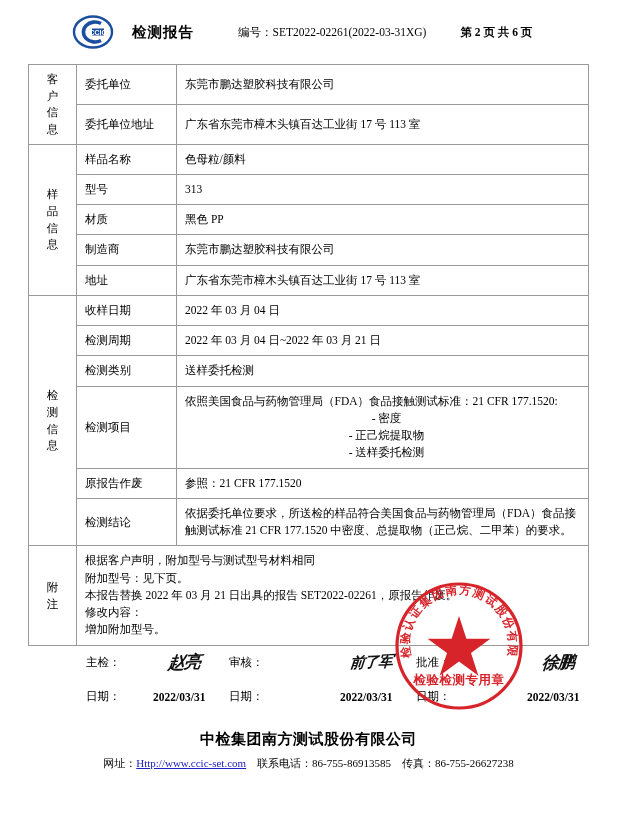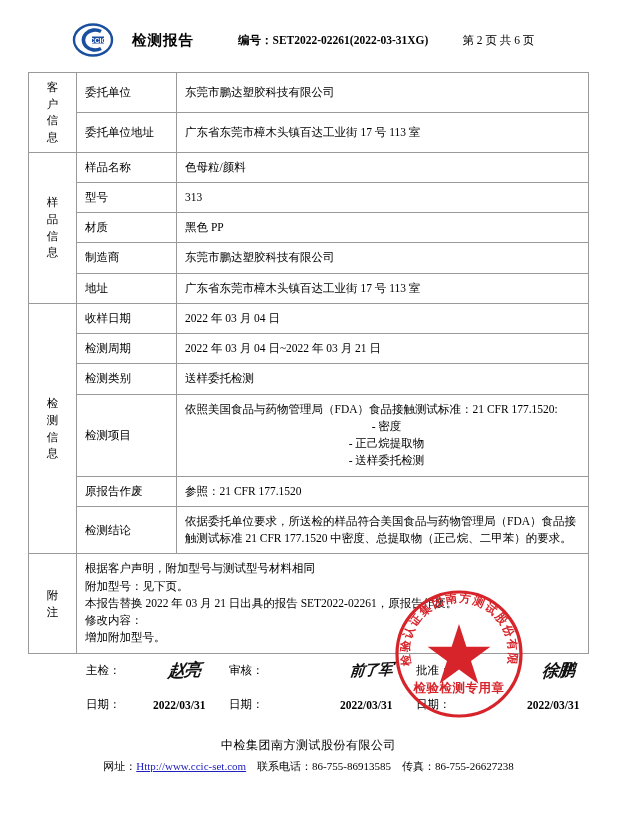--- a/index.html
+++ b/index.html
@@ -21,21 +21,21 @@
     height: 840px;
     box-sizing: border-box;
     padding: 0 28px;
   }
 
   
   .header {
     display: flex;
     align-items: center;
     height: 56px;
-    padding-top: 12px;
+    padding-top: 4px;
   }
   .logo {
     width: 42px;
     height: 34px;
     flex: 0 0 auto;
     display: flex;
     align-items: center;
     justify-content: center;
     margin-left: 44px;
     margin-right: 18px;
@@ -43,27 +43,27 @@
   .logo svg { display: block; }
   .header-title {
     font-size: 14.5px;
     font-weight: bold;
     letter-spacing: 1px;
     margin-right: 44px;
     white-space: nowrap;
   }
   .header-report-no {
     font-size: 11.5px;
-    font-weight: bold;
+    font-weight: normal;
     white-space: nowrap;
     margin-right: 34px;
   }
   .header-page {
     font-size: 11.5px;
-    font-weight: normal;
+    font-weight: bold;
     white-space: nowrap;
   }
 
   
   table.main {
     width: 561px;
     border-collapse: collapse;
     table-layout: fixed;
     margin-top: 4px;
   }
@@ -150,22 +150,22 @@
   }
 
   
   .footer {
     margin-top: 12px;
     text-align: center;
     font-size: 11px;
     line-height: 1.85;
   }
   .footer .company {
-    font-size: 12px;
-    font-weight: normal;
+    font-size: 15px;
+    font-weight: bold;
     letter-spacing: 0.5px;
   }
   .footer a {
     color: #2020c0;
     text-decoration: underline;
   }
 </style>
 </head>
 <body>
 

